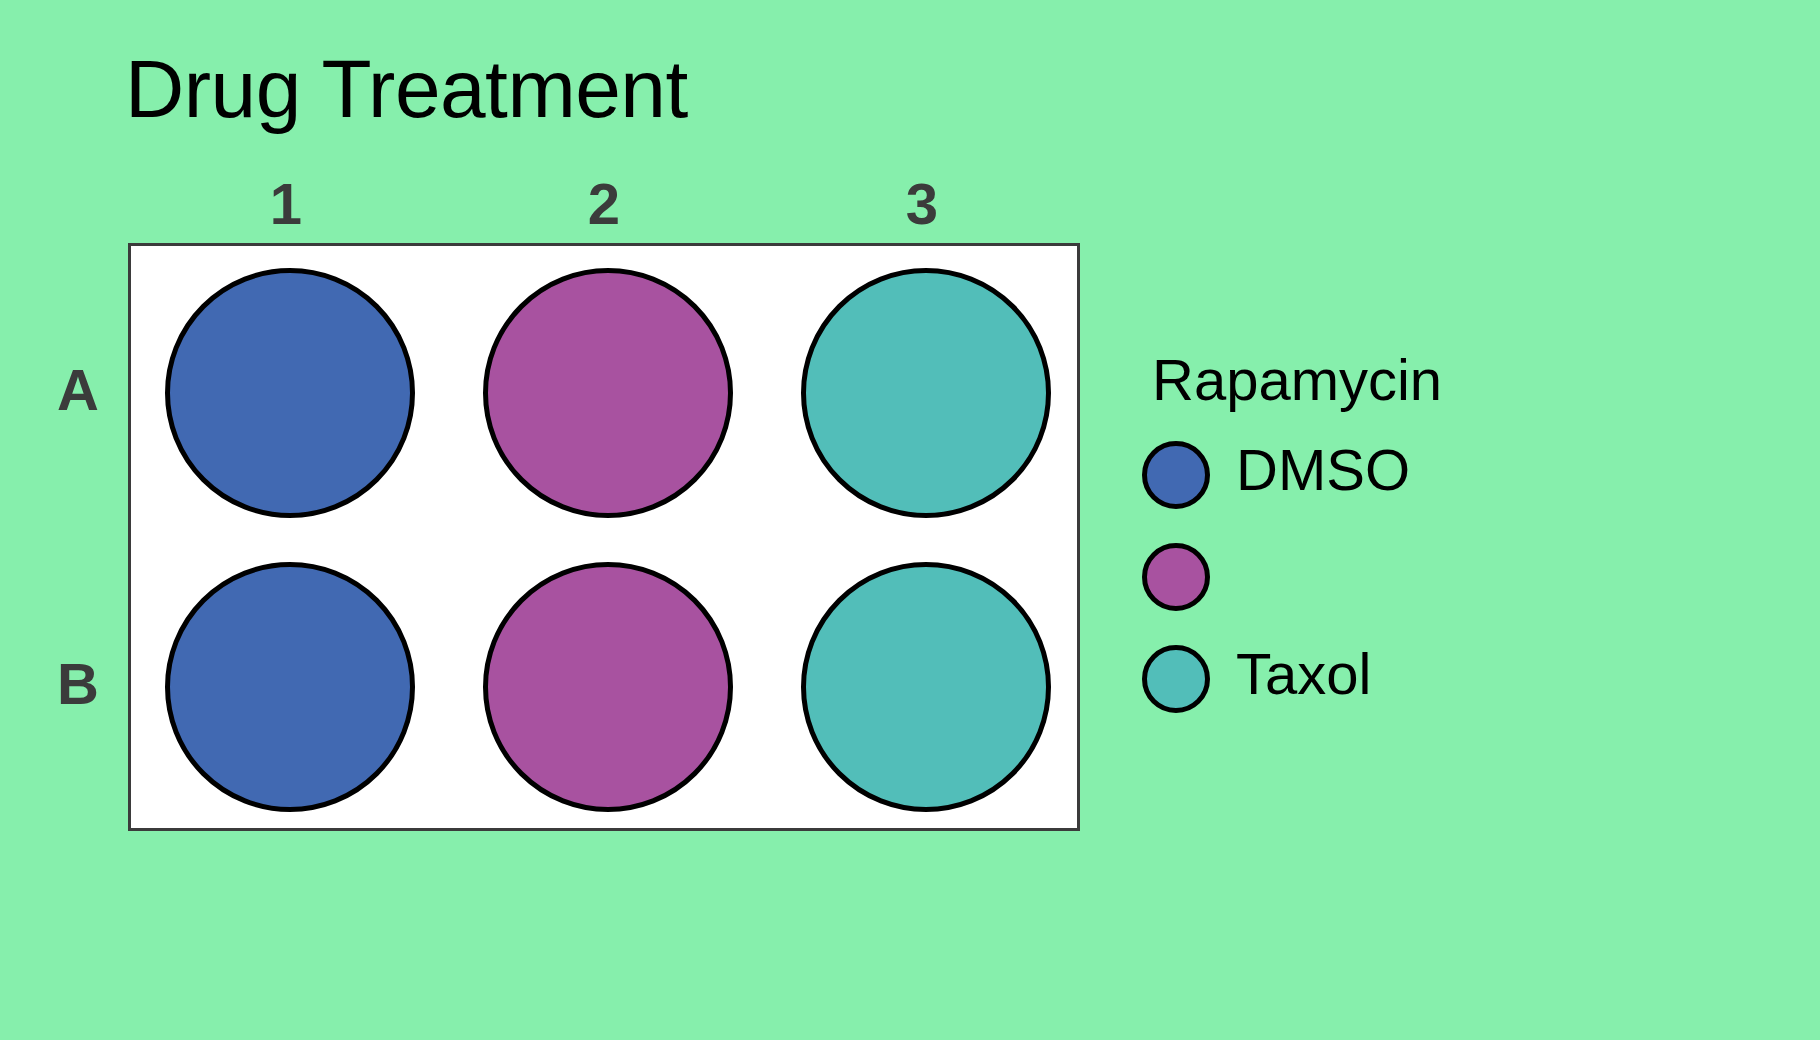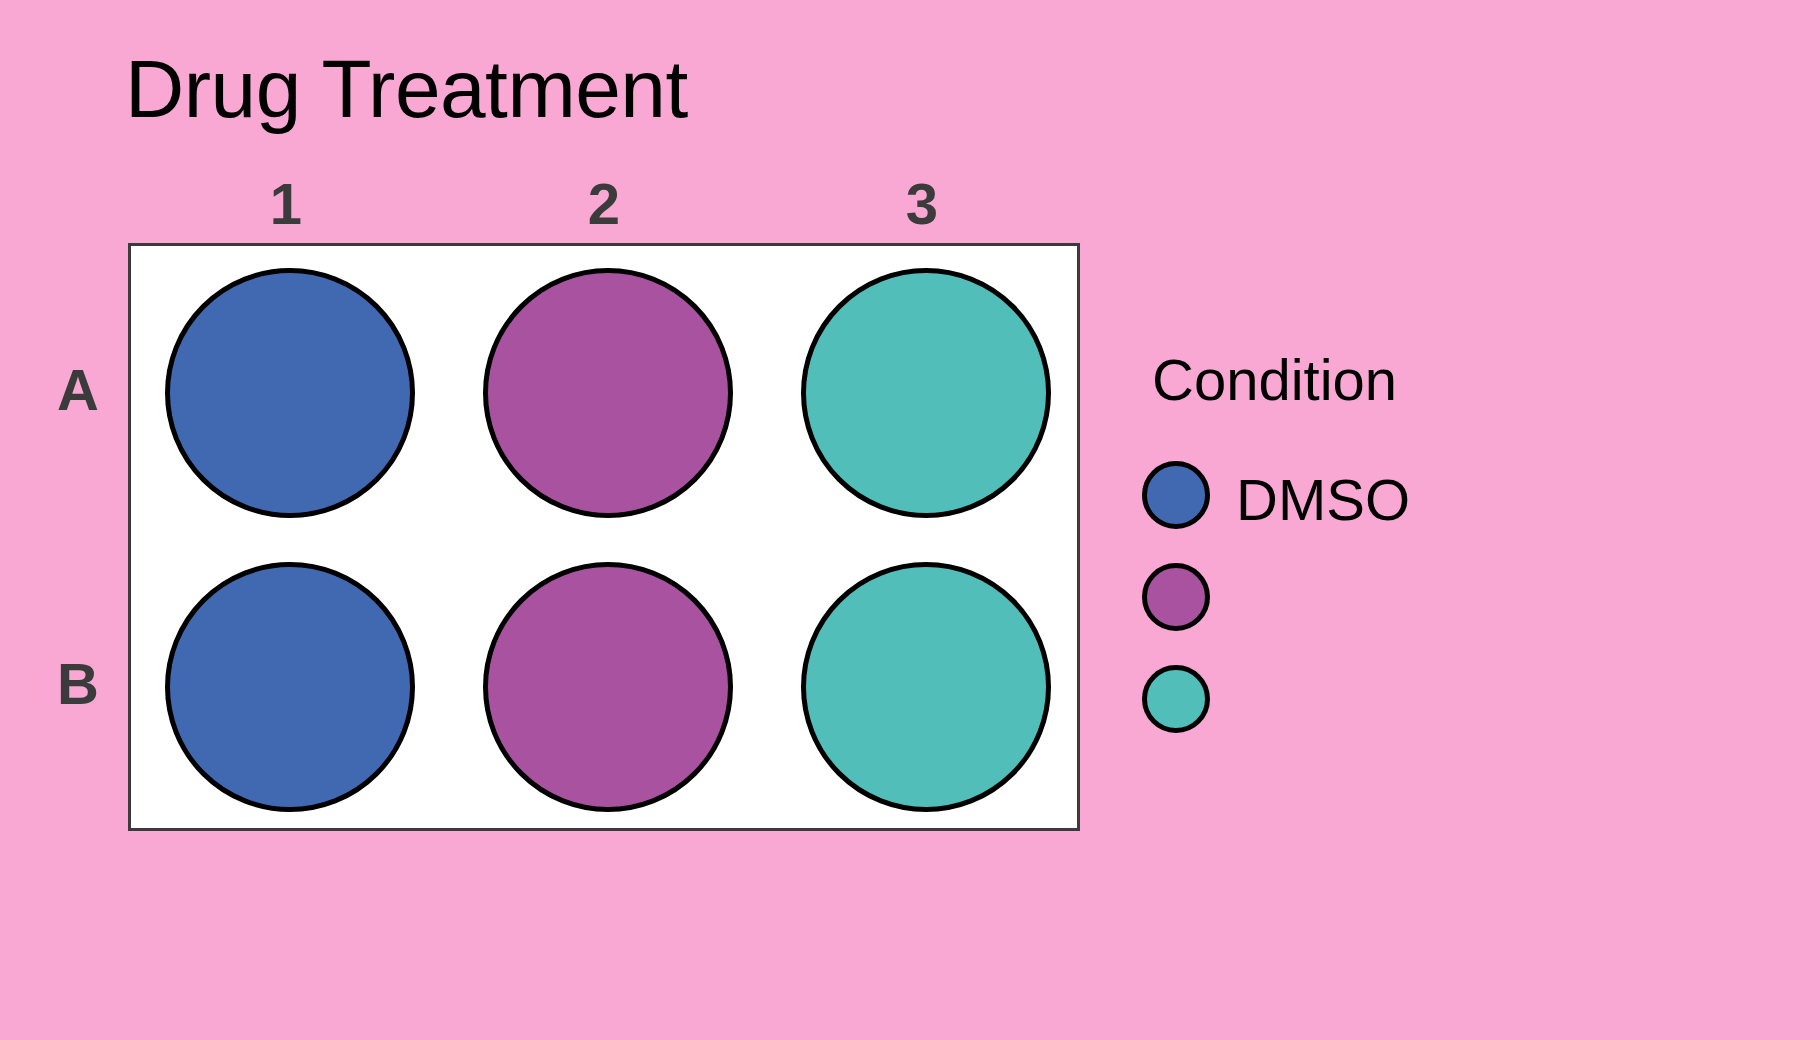--- a/index.html
+++ b/index.html
@@ -12,21 +12,21 @@
     height: 1040px;
     font-family: "Liberation Sans", sans-serif;
     overflow: hidden;
     position: relative;
   }
   #stage {
     position: absolute;
     left: 0; top: 0;
     width: 1820px;
     height: 1040px;
-    background: #f9a8d4;
+    background: #86efac;
   }
 
   
   .plot-title {
     position: absolute;
     left: 125px;
     top: 48px;
     font-size: 82px;
     line-height: 1;
     font-weight: 400;
@@ -110,21 +110,21 @@
     line-height: 1;
     color: #000000;
     white-space: nowrap;
   }
   .legend-row {
     position: absolute;
     left: 10px;
     width: 620px;
     height: 88px;
     display: flex;
-    align-items: flex-end;
+    align-items: flex-start;
   }
   .legend-swatch {
     width: 68px;
     height: 68px;
     flex: 0 0 68px;
     border-radius: 50%;
     border: 5px solid #000000;
     box-sizing: border-box;
   }
   .legend-label {
@@ -157,29 +157,30 @@
     <div class="well" style="left:34px;  top:22px;  width:250px; height:250px; background:#4169B2;" title="DMSO"></div>
     <div class="well" style="left:352px; top:22px;  width:250px; height:250px; background:#A852A0;" title="Rapamycin"></div>
     <div class="well" style="left:670px; top:22px;  width:250px; height:250px; background:#52BEB9;" title="Taxol"></div>
 
     <div class="well" style="left:34px;  top:316px; width:250px; height:250px; background:#4169B2;" title="DMSO"></div>
     <div class="well" style="left:352px; top:316px; width:250px; height:250px; background:#A852A0;" title="Rapamycin"></div>
     <div class="well" style="left:670px; top:316px; width:250px; height:250px; background:#52BEB9;" title="Taxol"></div>
   </div>
 
   <div class="legend">
-    <div class="legend-title">Condition</div>
+    <div class="legend-title">Rapamycin</div>
 
     <div class="legend-row" style="top:198px;">
       <span class="legend-swatch" style="background:#4169B2;"></span>
       <span class="legend-label">DMSO</span>
     </div>
 
     <div class="legend-row" style="top:300px;">
       <span class="legend-swatch" style="background:#A852A0;"></span>
     </div>
 
     <div class="legend-row" style="top:402px;">
       <span class="legend-swatch" style="background:#52BEB9;"></span>
+      <span class="legend-label">Taxol</span>
     </div>
   </div>
 
 </div>
 
 </body></html>

